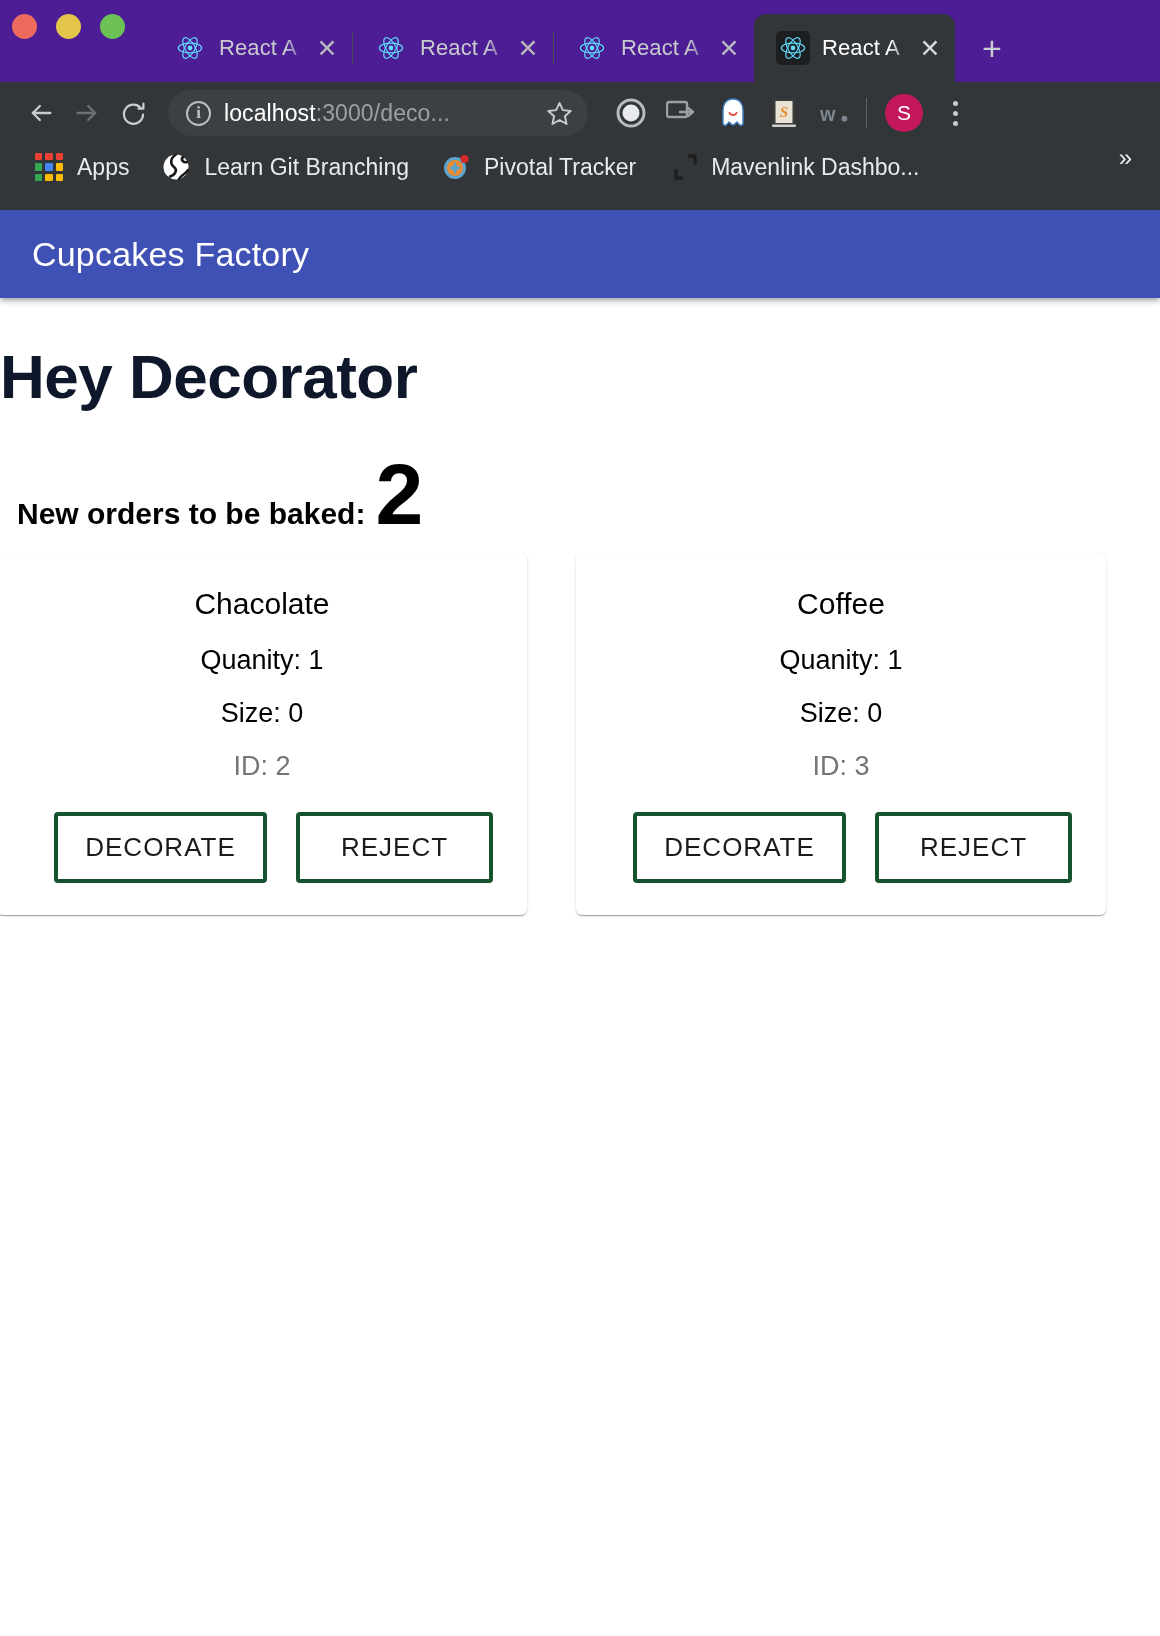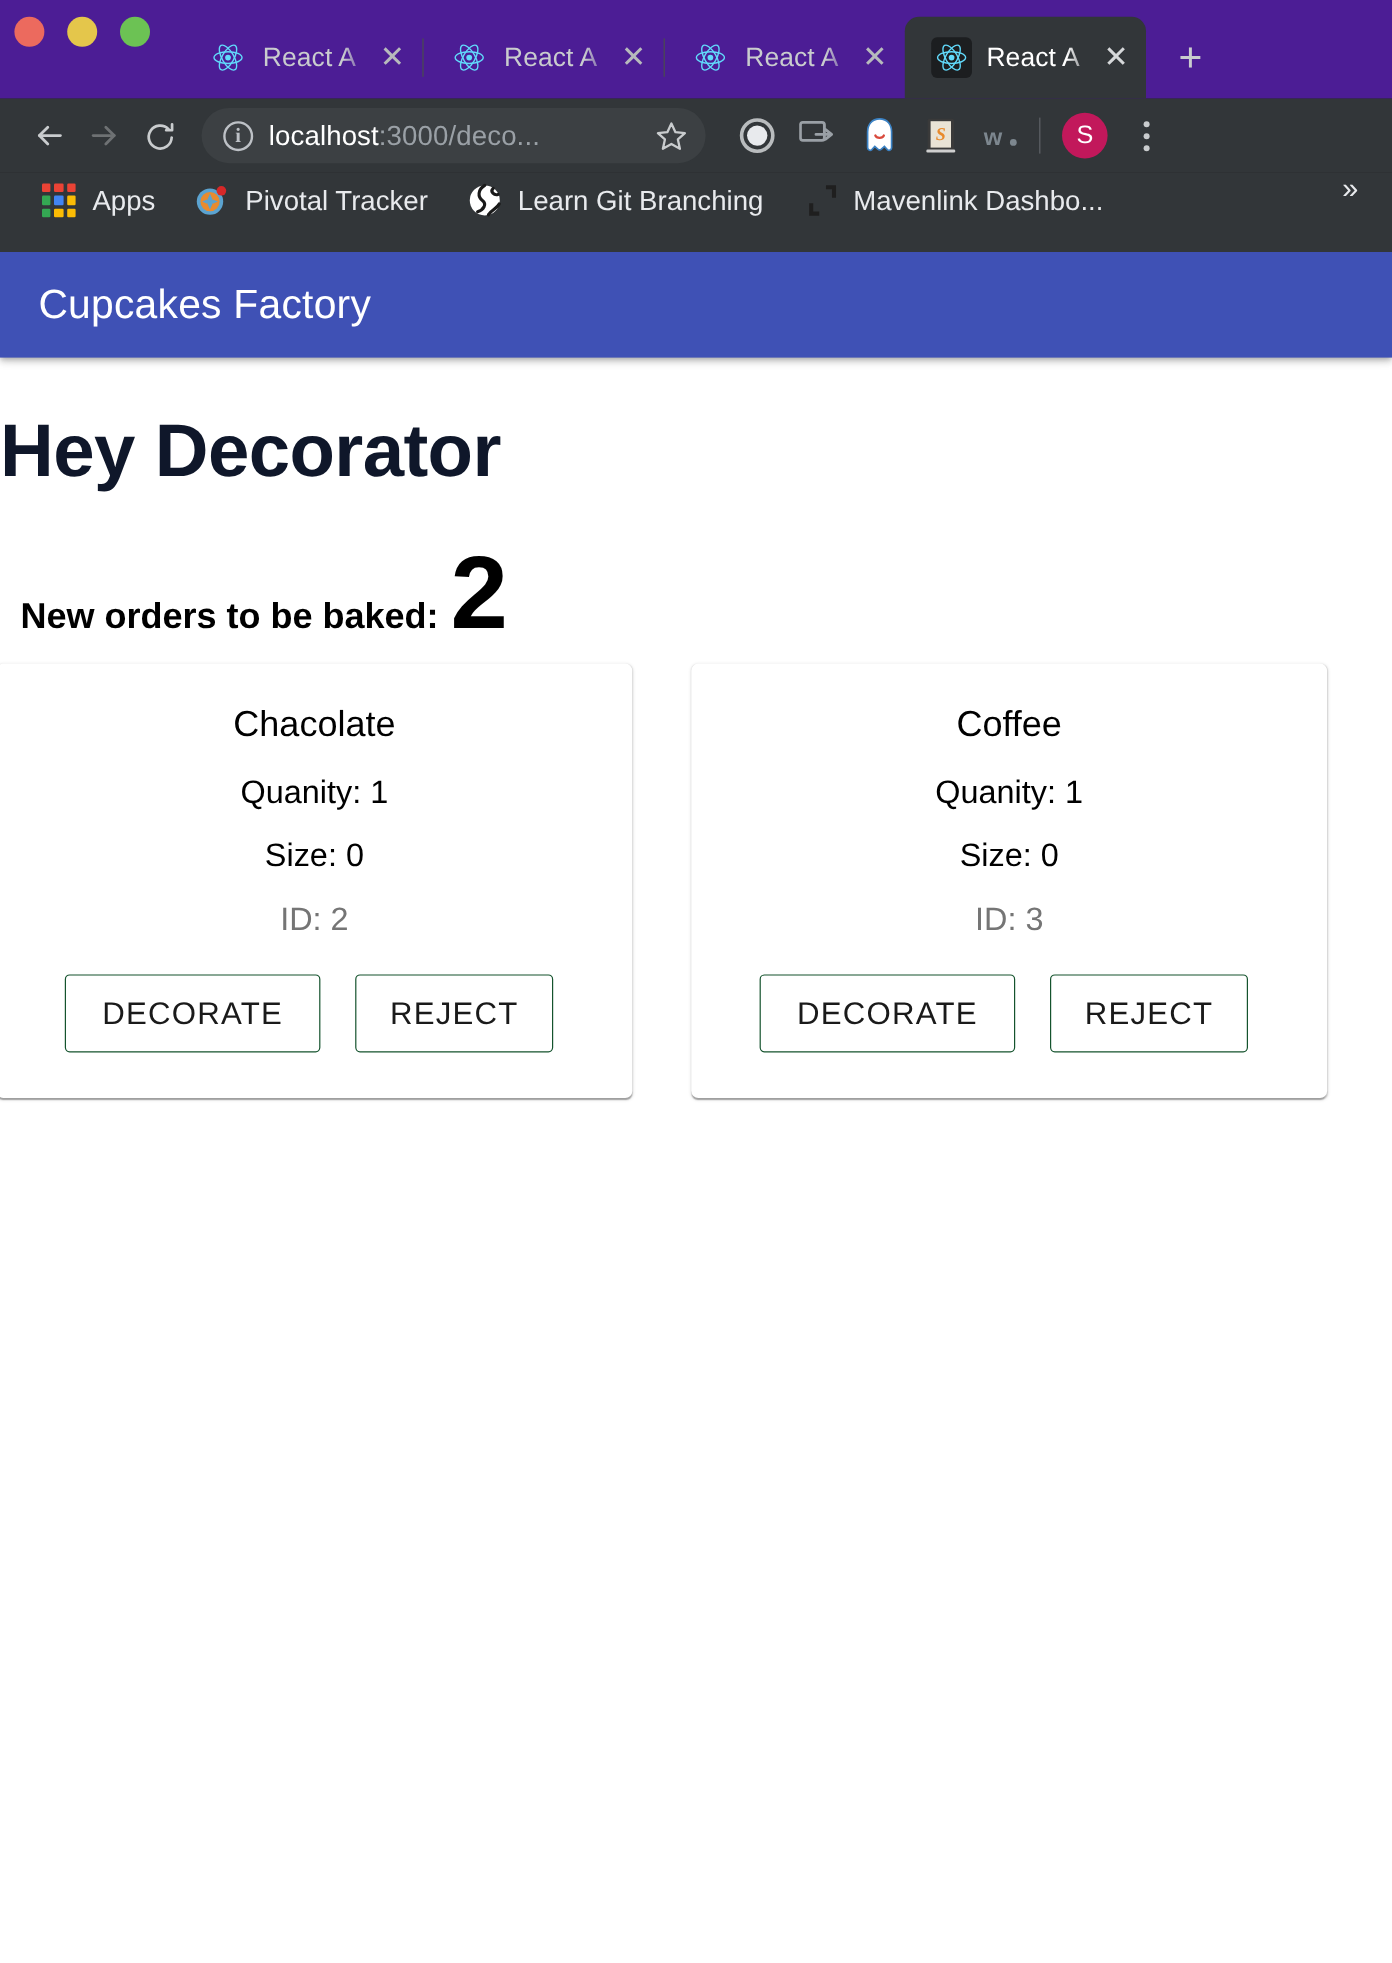--- a/index.html
+++ b/index.html
@@ -339,32 +339,32 @@
     color: #757575;
     margin-bottom: 30px;
   }
 
   .card-actions {
     display: flex;
     gap: 29px;
     padding-left: 57px;
   }
   .btn {
-    border: 1px solid #14532d;
+    border: 4px solid #14532d;
     border-radius: 4px;
     background: transparent;
     color: #1a1a1a;
     font-size: 26px;
     font-family: "Liberation Sans", sans-serif;
     padding: 16px 0;
     width: 213px;
     letter-spacing: 1px;
     text-align: center;
   }
-  .btn.reject { width: 165px; }
+  .btn.reject { width: 197px; }
 </style>
 </head>
 <body>
 
 <div class="browser">
 
   <div class="tabstrip">
 
     <div class="traffic-lights">
       <span class="light red"></span>
@@ -536,48 +536,48 @@
             <span style="background:#fbbc05"></span>
             <span style="background:#fbbc05"></span>
         </span>
       </span>
       <span>Apps</span>
     </div>
 
     <div class="bm">
       <span class="bm-icon">
         <svg width="30" height="30" viewBox="0 0 30 30">
+          <circle cx="15" cy="15" r="12.5" fill="#ffffff"></circle>
+          <path d="M15 2.5 C9 6 9 12 13 15 C17 18 14 23 9 24.5 M22 5 C19 8 23 11 26 10 M18 27 C20 23 25 22 27 18" fill="none" stroke="#1a1a1a" stroke-width="2.6" stroke-linecap="round"></path>
+        </svg>
+      </span>
+      <span>Learn Git Branching</span>
+    </div>
+
+    <div class="bm">
+      <span class="bm-icon">
+        <svg width="30" height="30" viewBox="0 0 30 30">
           <circle cx="14" cy="16" r="11" fill="#5ba3d0"></circle>
           <circle cx="14" cy="16" r="8" fill="#e98b2e"></circle>
           <g fill="#5ba3d0">
             <circle cx="14" cy="16" r="2.4"></circle>
             <path d="M14 9.5 L16 14 L12 14Z"></path>
               <path d="M20.5 16 L16 18 L16 14Z"></path>
             <path d="M14 22.5 L12 18 L16 18Z"></path>
               <path d="M7.5 16 L12 14 L12 18Z"></path>
           </g>
           <circle cx="23.5" cy="7" r="4" fill="#d62828"></circle>
         </svg>
       </span>
       <span>Pivotal Tracker</span>
     </div>
 
     <div class="bm">
       <span class="bm-icon">
         <svg width="30" height="30" viewBox="0 0 30 30">
-          <circle cx="15" cy="15" r="12.5" fill="#ffffff"></circle>
-          <path d="M15 2.5 C9 6 9 12 13 15 C17 18 14 23 9 24.5 M22 5 C19 8 23 11 26 10 M18 27 C20 23 25 22 27 18" fill="none" stroke="#1a1a1a" stroke-width="2.6" stroke-linecap="round"></path>
-        </svg>
-      </span>
-      <span>Learn Git Branching</span>
-    </div>
-
-    <div class="bm">
-      <span class="bm-icon">
-        <svg width="30" height="30" viewBox="0 0 30 30">
           <path d="M22 4 H27 V11" fill="none" stroke="#1f1f1f" stroke-width="3.4" stroke-linecap="square"></path>
           <path d="M8 19 V26 H13" fill="none" stroke="#1f1f1f" stroke-width="3.4" stroke-linecap="square"></path>
         </svg>
       </span>
       <span>Mavenlink Dashbo...</span>
     </div>
 
     <div class="bm-overflow">»</div>
   </div>
 

